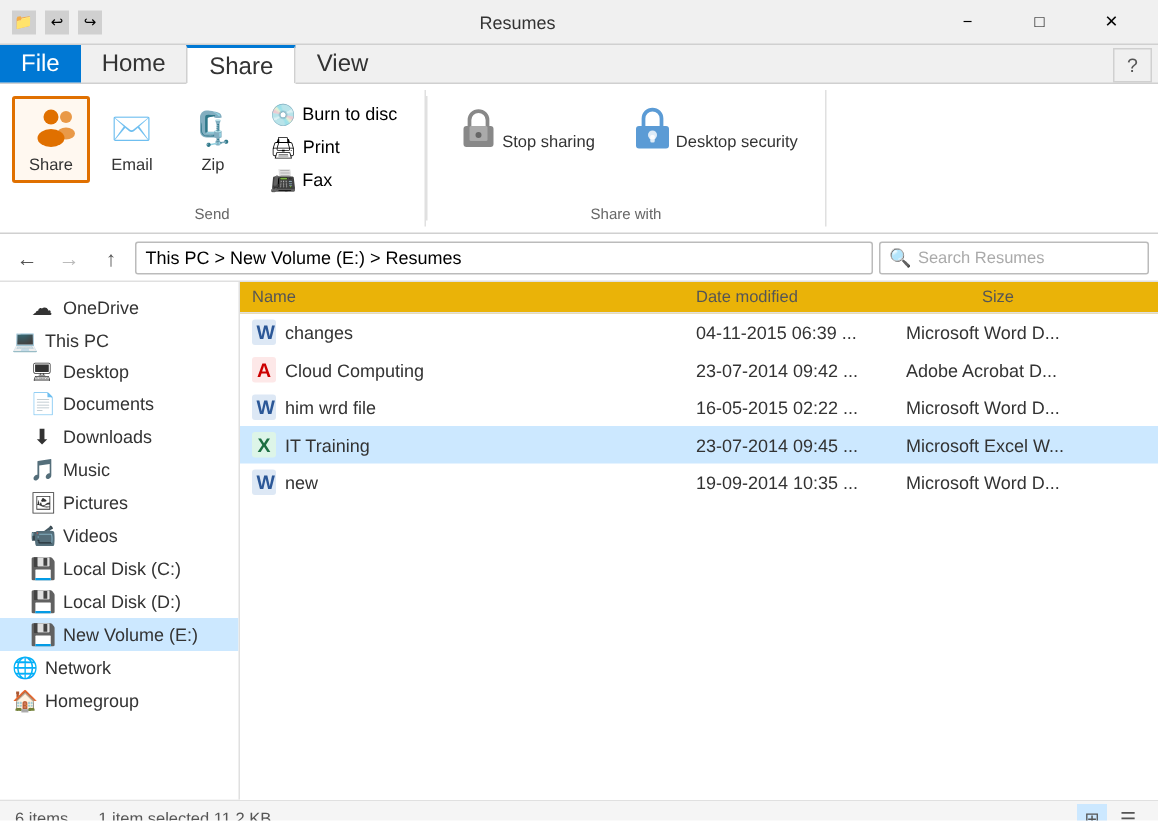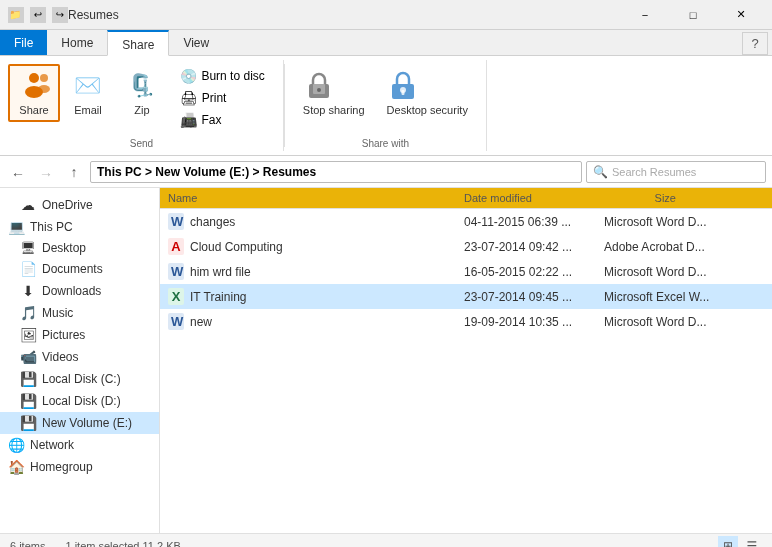--- a/index.html
+++ b/index.html
@@ -9,34 +9,34 @@
     .title-bar {
       height: 30px;
       background: #f0f0f0;
       display: flex;
       align-items: center;
       padding: 0 8px;
       border-bottom: 1px solid #d0d0d0;
     }
     .title-bar-icons { display: flex; gap: 6px; align-items: center; }
     .tb-icon { width: 16px; height: 16px; background: #d0d0d0; display: flex; align-items: center; justify-content: center; font-size: 10px; cursor: pointer; }
-    .title-text { flex: 1; font-size: 12px; color: #333; }
+    .title-text { flex: 1; text-align: center; font-size: 12px; color: #333; }
     .window-controls { display: flex; gap: 2px; }
     .win-btn { width: 46px; height: 30px; display: flex; align-items: center; justify-content: center; cursor: pointer; font-size: 11px; }
     .ribbon-tabs {
       display: flex;
       height: 26px;
       background: #f0f0f0;
       border-bottom: 1px solid #d0d0d0;
     }
     .ribbon-tab {
       padding: 0 14px;
       line-height: 26px;
       cursor: pointer;
-      font-size: 12px;
+      font-size: 16px;
       color: #333;
     }
     .ribbon-tab.active {
       background: #fff;
       border-top: 2px solid #0078d4;
       border-left: 1px solid #d0d0d0;
       border-right: 1px solid #d0d0d0;
       border-bottom: 1px solid #fff;
       margin-bottom: -1px;
       z-index: 1;
@@ -114,22 +114,22 @@
       gap: 4px;
       padding: 2px 6px;
       cursor: pointer;
       border-radius: 2px;
       font-size: 12px;
       white-space: nowrap;
     }
     .ribbon-small-icon { font-size: 14px; }
     .stop-share-btn, .adv-sec-btn {
       display: flex;
-      flex-direction: column;
-      align-items: flex-start;
+      flex-direction: row;
+      align-items: flex-end;
       padding: 6px 10px;
       cursor: pointer;
       min-width: 55px;
     }
 
     
     .nav-bar {
       height: 32px;
       background: #fff;
       border-bottom: 1px solid #e0e0e0;
@@ -149,21 +149,20 @@
       flex: 1;
       height: 22px;
       border: 1px solid #bbb;
       border-radius: 2px;
       padding: 0 6px;
       font-size: 12px;
       display: flex;
       align-items: center;
       background: #fff;
       overflow: hidden;
-      font-weight: bold;
     }
     .search-bar {
       width: 180px;
       height: 22px;
       border: 1px solid #bbb;
       border-radius: 2px;
       padding: 0 6px;
       font-size: 12px;
       display: flex;
       align-items: center;

